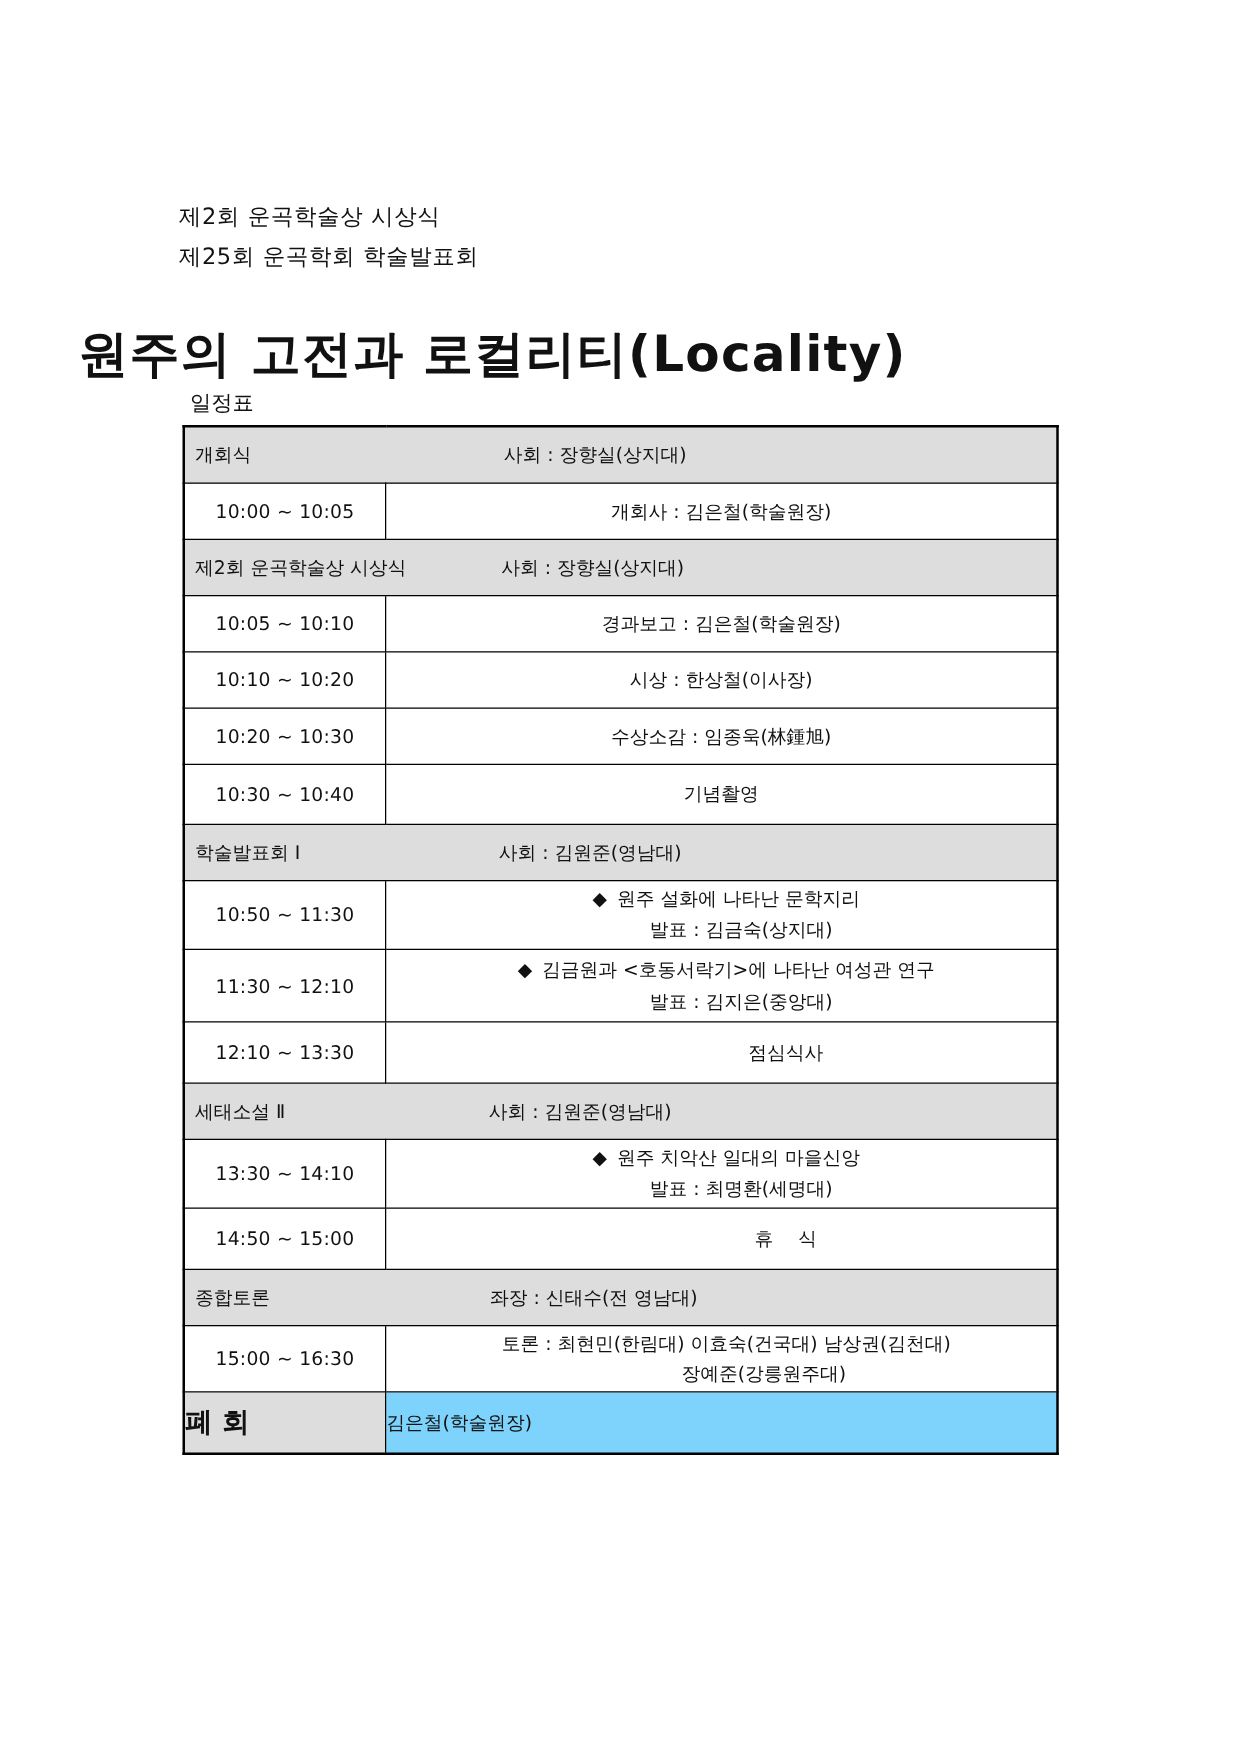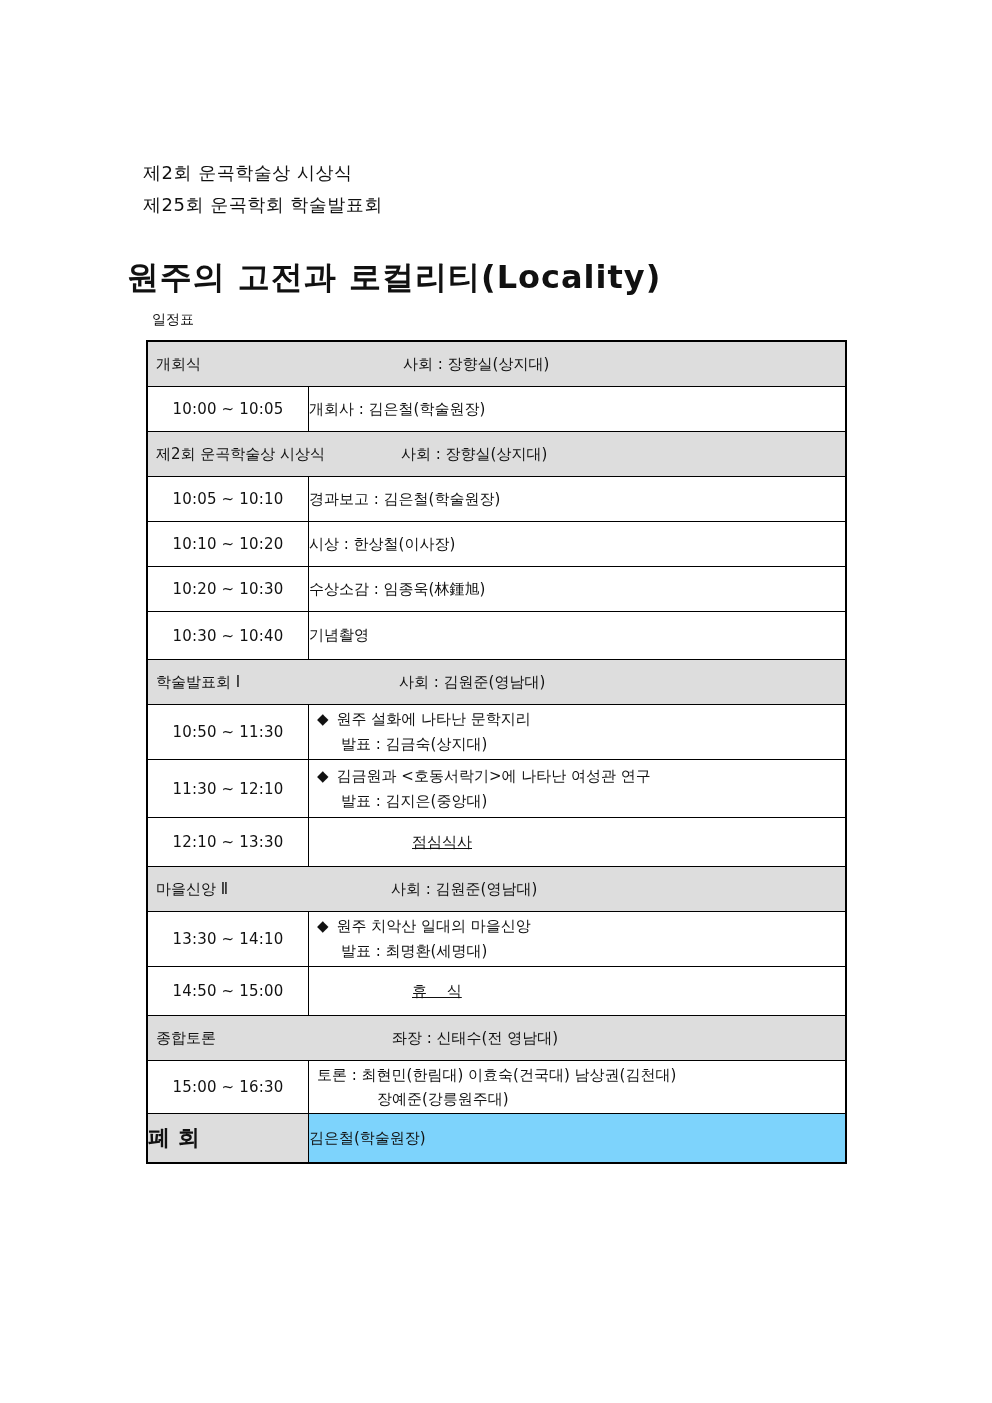--- a/index.html
+++ b/index.html
@@ -6,37 +6,37 @@
     body {
       width: 992px; height: 1403px; position: relative;
       font-family: "DejaVu Sans", "Liberation Sans", sans-serif;
       color: #111;
     }
     .subtitle { position: absolute; left: 143px; font-size: 18px; letter-spacing: 0.5px; }
     .subtitle.l1 { top: 161px; }
     .subtitle.l2 { top: 193px; }
     .main-title {
       position: absolute; left: 0; width: 788px; top: 256px;
-      text-align: center; font-size: 32px; font-weight: bold; letter-spacing: 1px;
+      text-align: center; font-size: 40px; font-weight: bold; letter-spacing: 1px;
     }
-    .schedule-label { position: absolute; left: 152px; top: 311px; font-size: 14px; }
+    .schedule-label { position: absolute; left: 152px; top: 311px; font-size: 17px; }
     table.schedule {
       position: absolute; left: 146px; top: 340px; width: 701px;
       border-collapse: collapse; border: 2px solid #000;
       font-size: 15px;
     }
     table.schedule td { border: 1px solid #000; padding: 0; vertical-align: middle; }
     tr.section td { background: #dddddd; height: 44px; }
     tr.section td.sec-cell { padding-left: 8px; }
     .sec-title { font-weight: normal; font-size: 15px; display: inline-block; }
     .sec-host { display: inline-block; position: absolute; }
     td.time { width: 160px; text-align: center; height: 44px; letter-spacing: 0.2px; }
-    td.desc { padding-left: 90px; height: 44px; }
+    td.desc { padding-left: 90px; height: 44px; text-align: center; }
     td.desc.talk { padding-left: 8px; line-height: 25px; height: 54px; }
-    td.desc.meal { padding-left: 103px; height: 48px; text-decoration: underline; }
+    td.desc.meal { padding-left: 103px; height: 48px; }
     td.desc.discuss { padding-left: 8px; line-height: 24px; height: 52px; }
     .diamond { margin-right: 8px; }
     .indent { padding-left: 24px; }
     .indent2 { padding-left: 60px; }
     td.close-label { font-weight: bold; font-size: 22px; padding-left: 8px; background: #dddddd; height: 48px; }
     td.close-desc { padding-left: 76px; background: #7dd3fc; }
     .sec-wrap { position: relative; height: 44px; display: flex; align-items: center; }
   </style>
 </head>
 <body>
@@ -110,21 +110,21 @@
       </td>
     </tr>
     <tr>
       <td class="time" style="height:48px">12:10 ~ 13:30</td>
       <td class="desc meal">점심식사</td>
     </tr>
 
     <tr class="section">
       <td colspan="2" class="sec-cell">
           <div class="sec-wrap">
-        <span class="sec-title">마을신앙 Ⅱ</span>
+        <span class="sec-title">세태소설 Ⅱ</span>
         <span class="sec-host" style="left:235px">사회 : 김원준(영남대)</span>
       </div>
         </td>
     </tr>
     <tr>
       <td class="time" style="height:54px">13:30 ~ 14:10</td>
       <td class="desc talk">
         <div><span class="diamond">◆</span><span>원주 치악산 일대의 마을신앙</span></div>
         <div class="indent">발표 : 최명환(세명대)</div>
       </td>

